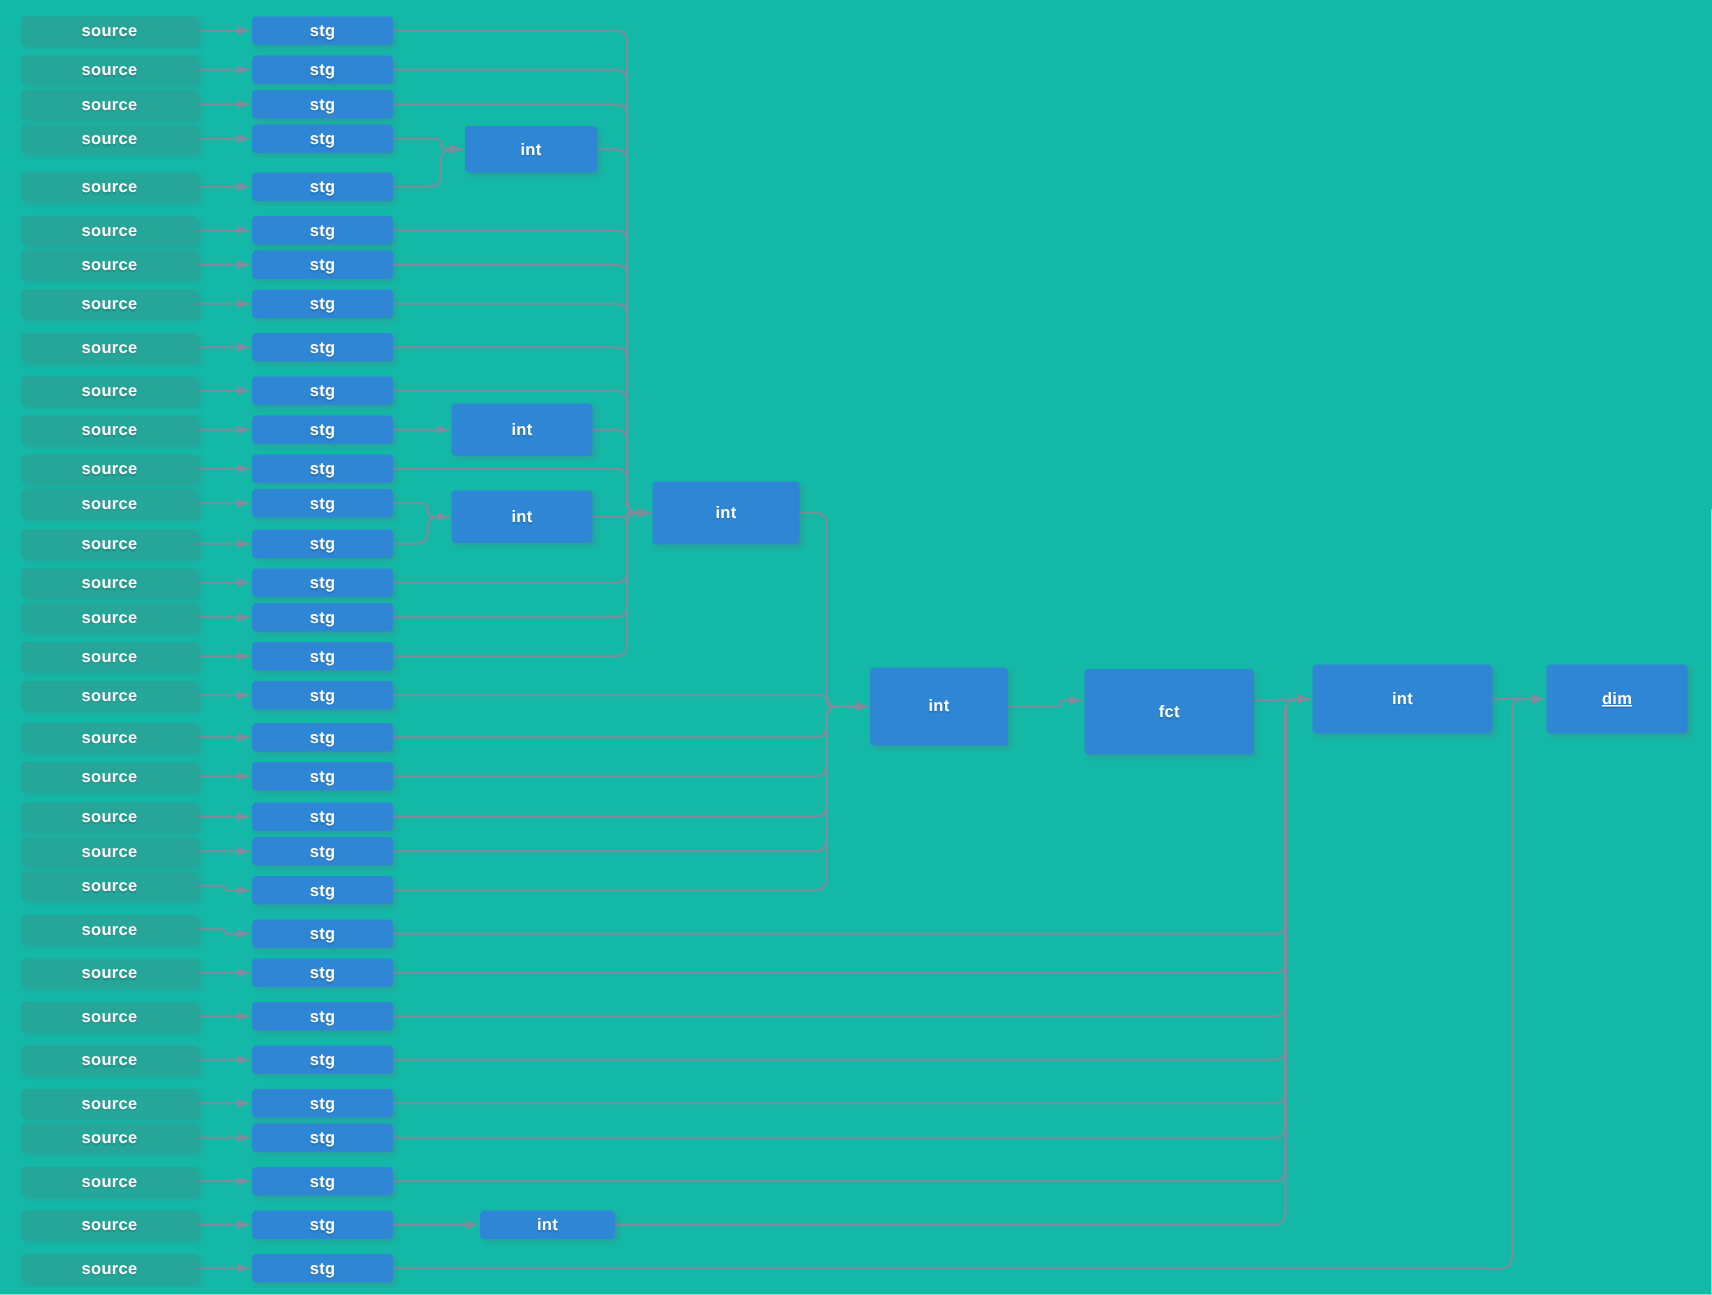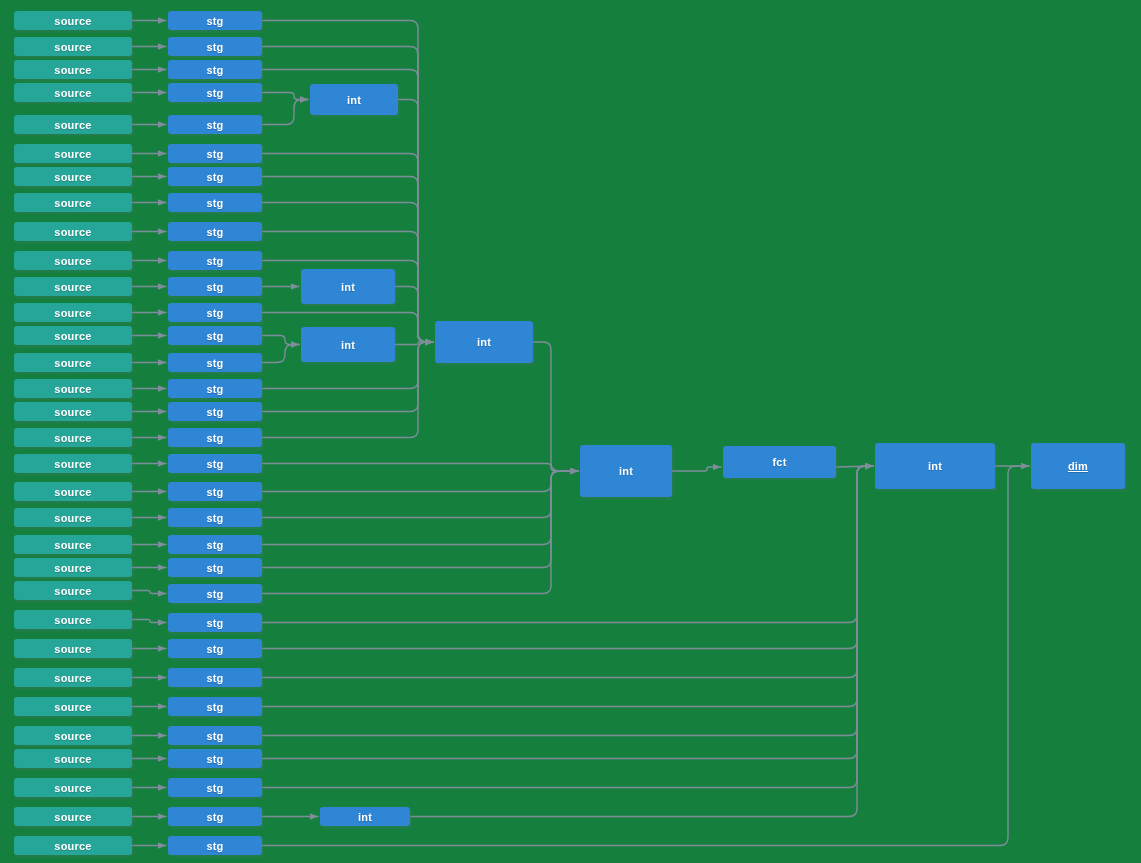--- a/index.html
+++ b/index.html
@@ -8,21 +8,21 @@
     padding: 0;
     background: #eff3f5;
   }
   body {
     font-family: "Liberation Sans", sans-serif;
   }
   #canvas {
     position: relative;
     width: 1141px;
     height: 863px;
-    background: #15803d;
+    background: #14b8a6;
     overflow: hidden;
   }
   #edge-layer {
     position: absolute;
     left: 0; top: 0;
     width: 1141px;
     height: 863px;
     pointer-events: none;
   }
   .node {
@@ -277,21 +277,21 @@
       </div>
       <div class="node source" style="left: 14px; top: 581px; width: 118px; height: 19px;">
         <span class="node-label">source</span>
       </div>
       <div class="node model" style="left: 168px; top: 584px; width: 94px; height: 19px;">
         <span class="node-label">stg</span>
       </div>
       <div class="node model" style="left: 580px; top: 445px; width: 92px; height: 52px;">
         <span class="node-label">int</span>
       </div>
-      <div class="node model" style="left: 723px; top: 446px; width: 113px; height: 32px;">
+      <div class="node model" style="left: 723px; top: 446px; width: 113px; height: 57px;">
         <span class="node-label">fct</span>
       </div>
       <div class="node model" style="left: 875px; top: 443px; width: 120px; height: 46px;">
         <span class="node-label">int</span>
       </div>
       <div class="node model" style="left: 1031px; top: 443px; width: 94px; height: 46px; text-decoration: underline;">
         <span class="node-label">dim</span>
       </div>
       <div class="node source" style="left: 14px; top: 610px; width: 118px; height: 19px;">
         <span class="node-label">source</span>

